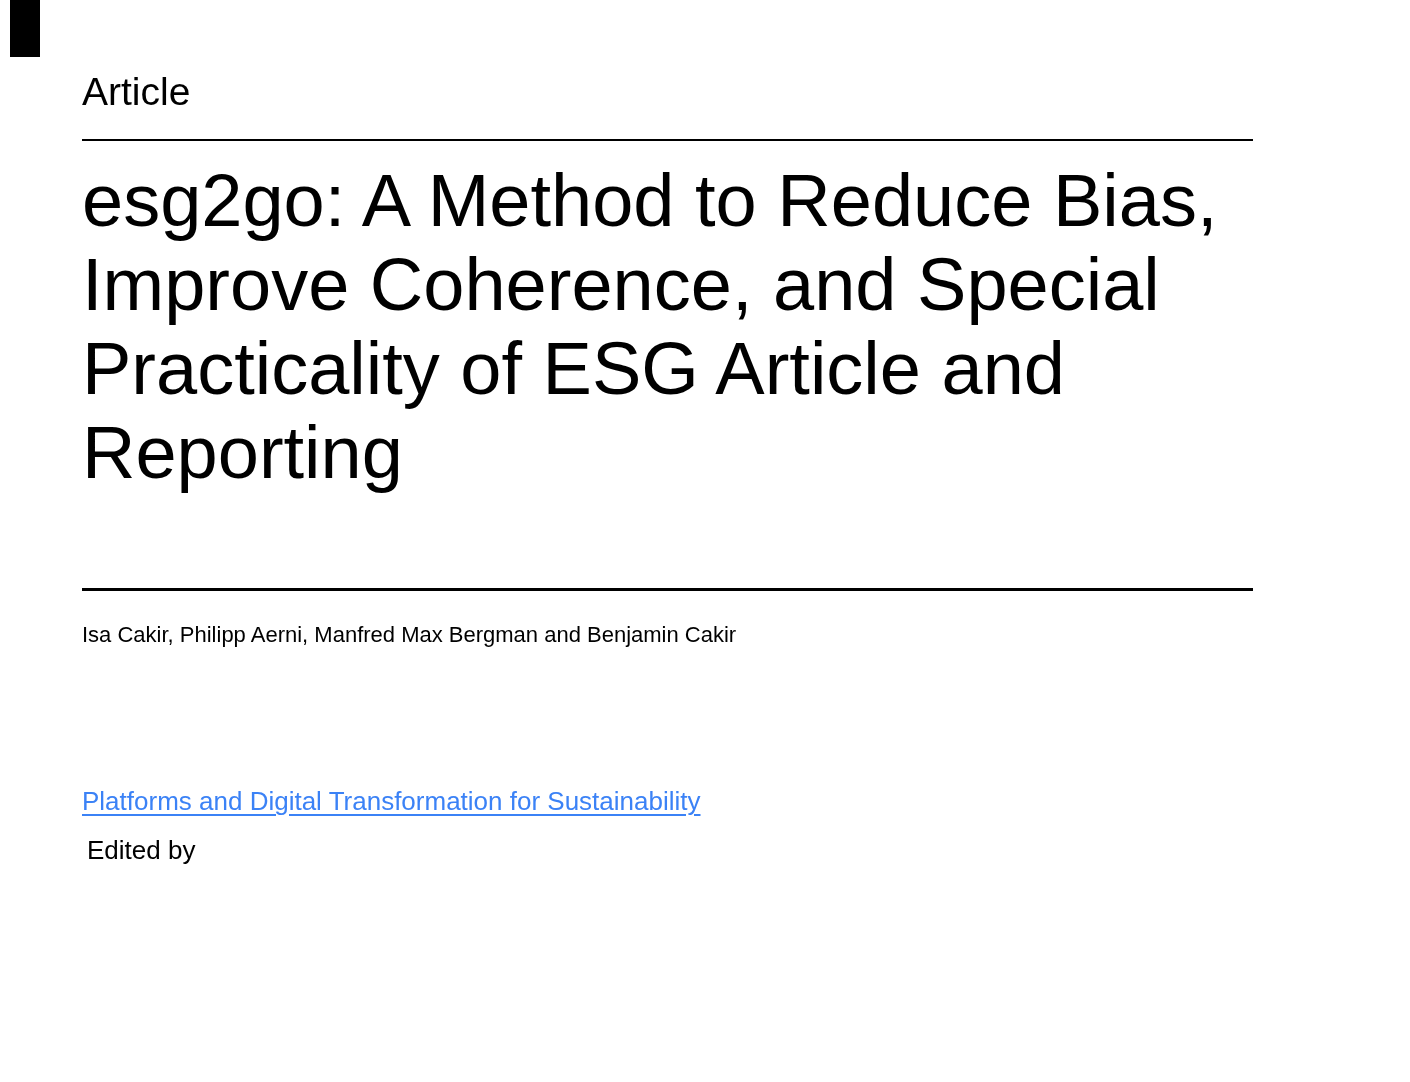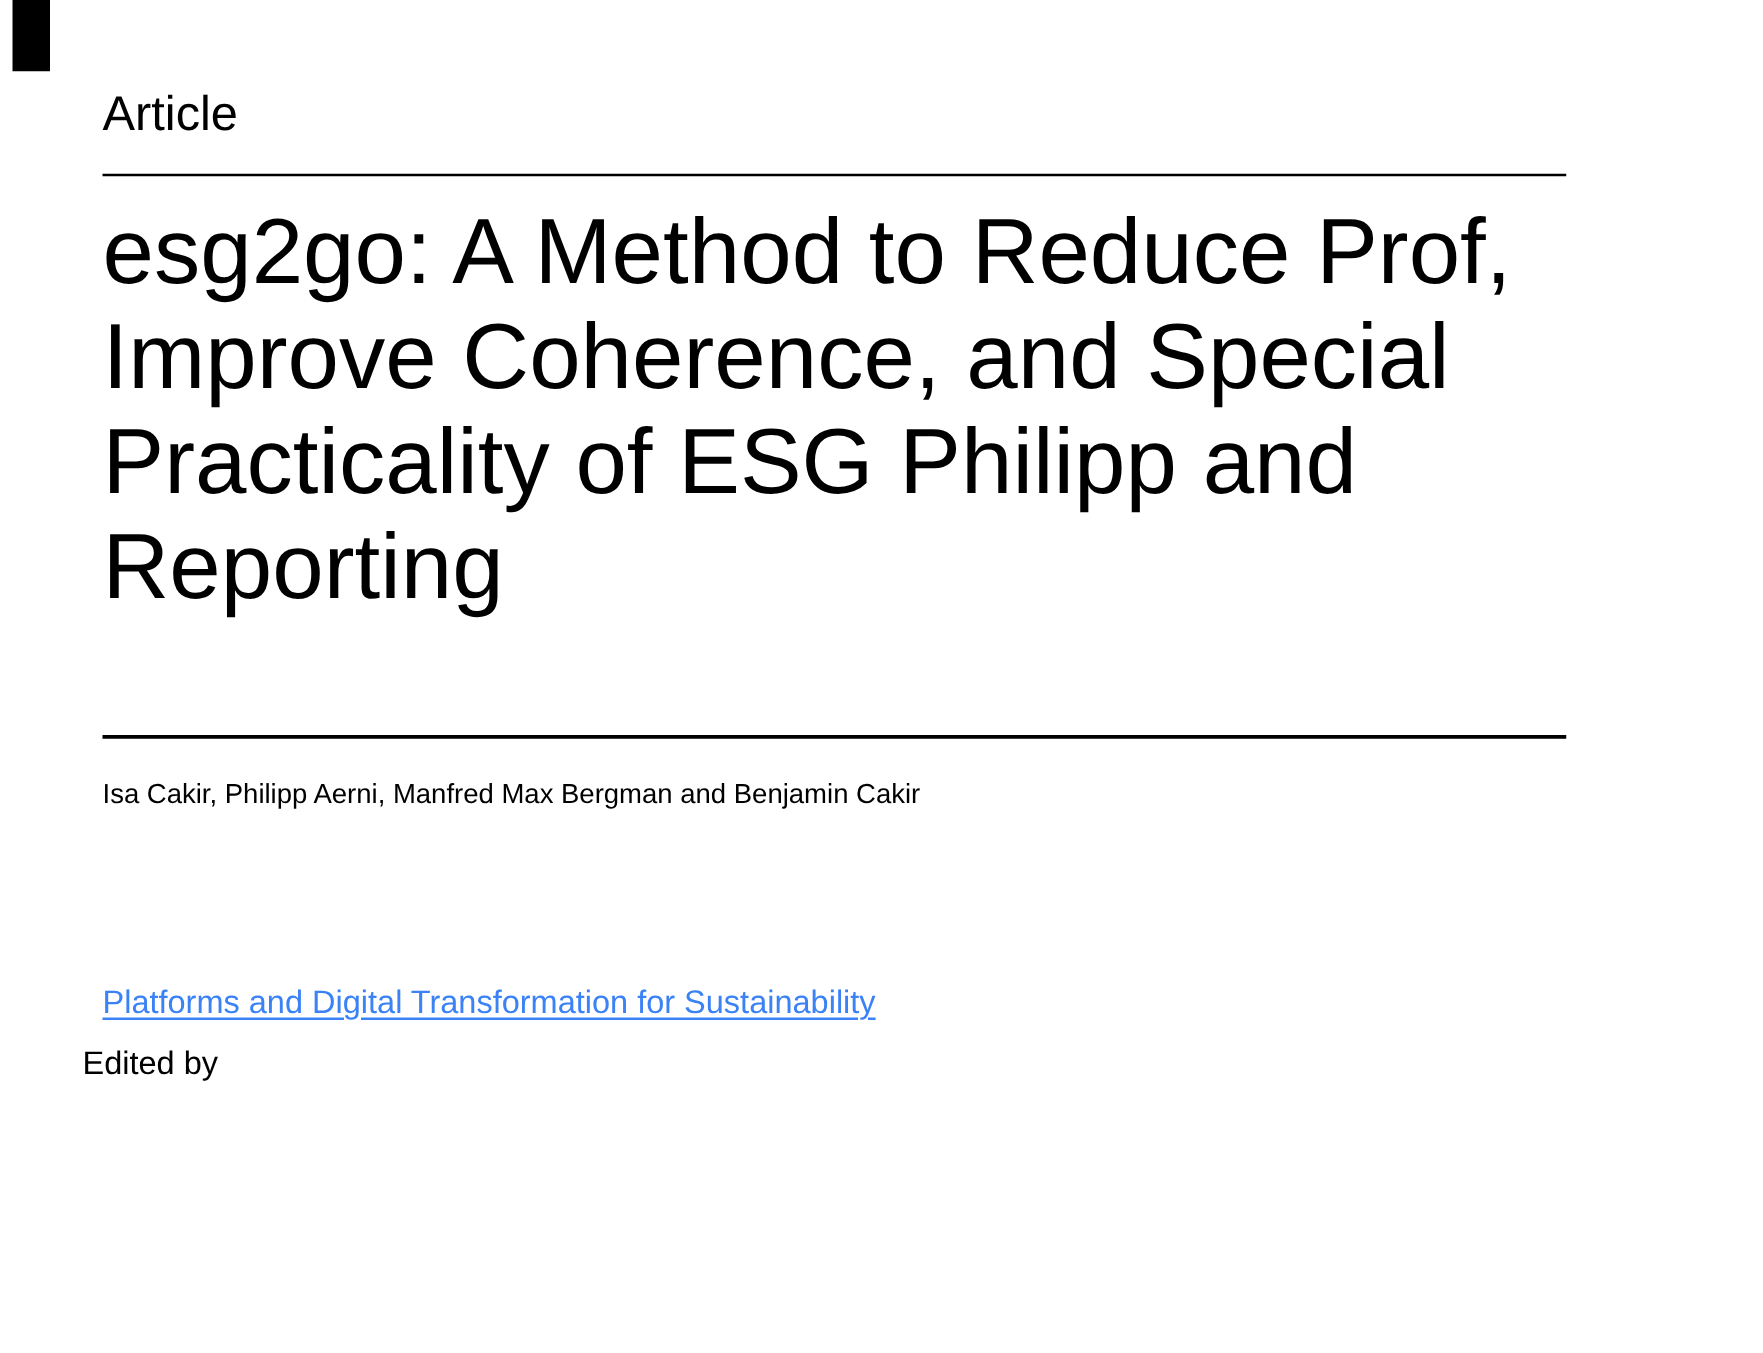--- a/index.html
+++ b/index.html
@@ -78,42 +78,42 @@
     line-height: 30px;
     color: #3b82f6;
     text-decoration: underline;
     text-decoration-thickness: 2px;
     text-underline-offset: 4px;
     white-space: nowrap;
     cursor: pointer;
   }
   .edited-block {
     position: absolute;
-    left: 66px;
+    left: 87px;
     top: 833px;
     font-size: 26px;
     line-height: 34px;
   }
   .edited-block div { white-space: nowrap; }
 </style>
 </head>
 <body>
 
 <div class="page">
 
   <div class="corner-mark"></div>
 
   <div class="article-type">Article</div>
 
   <div class="rule rule-top"></div>
 
   <h1 class="title">
-    <span class="title-line">esg2go: A Method to Reduce Prof,</span>
+    <span class="title-line">esg2go: A Method to Reduce Bias,</span>
     <span class="title-line">Improve Coherence, and Special</span>
-    <span class="title-line">Practicality of ESG Philipp and</span>
+    <span class="title-line">Practicality of ESG Article and</span>
     <span class="title-line">Reporting</span>
   </h1>
 
   <div class="rule rule-authors"></div>
 
   <div class="authors">Isa Cakir, Philipp Aerni, Manfred Max Bergman and Benjamin Cakir</div>
 
 
   <a href="#" class="si-link">Platforms and Digital Transformation for Sustainability</a>
 

